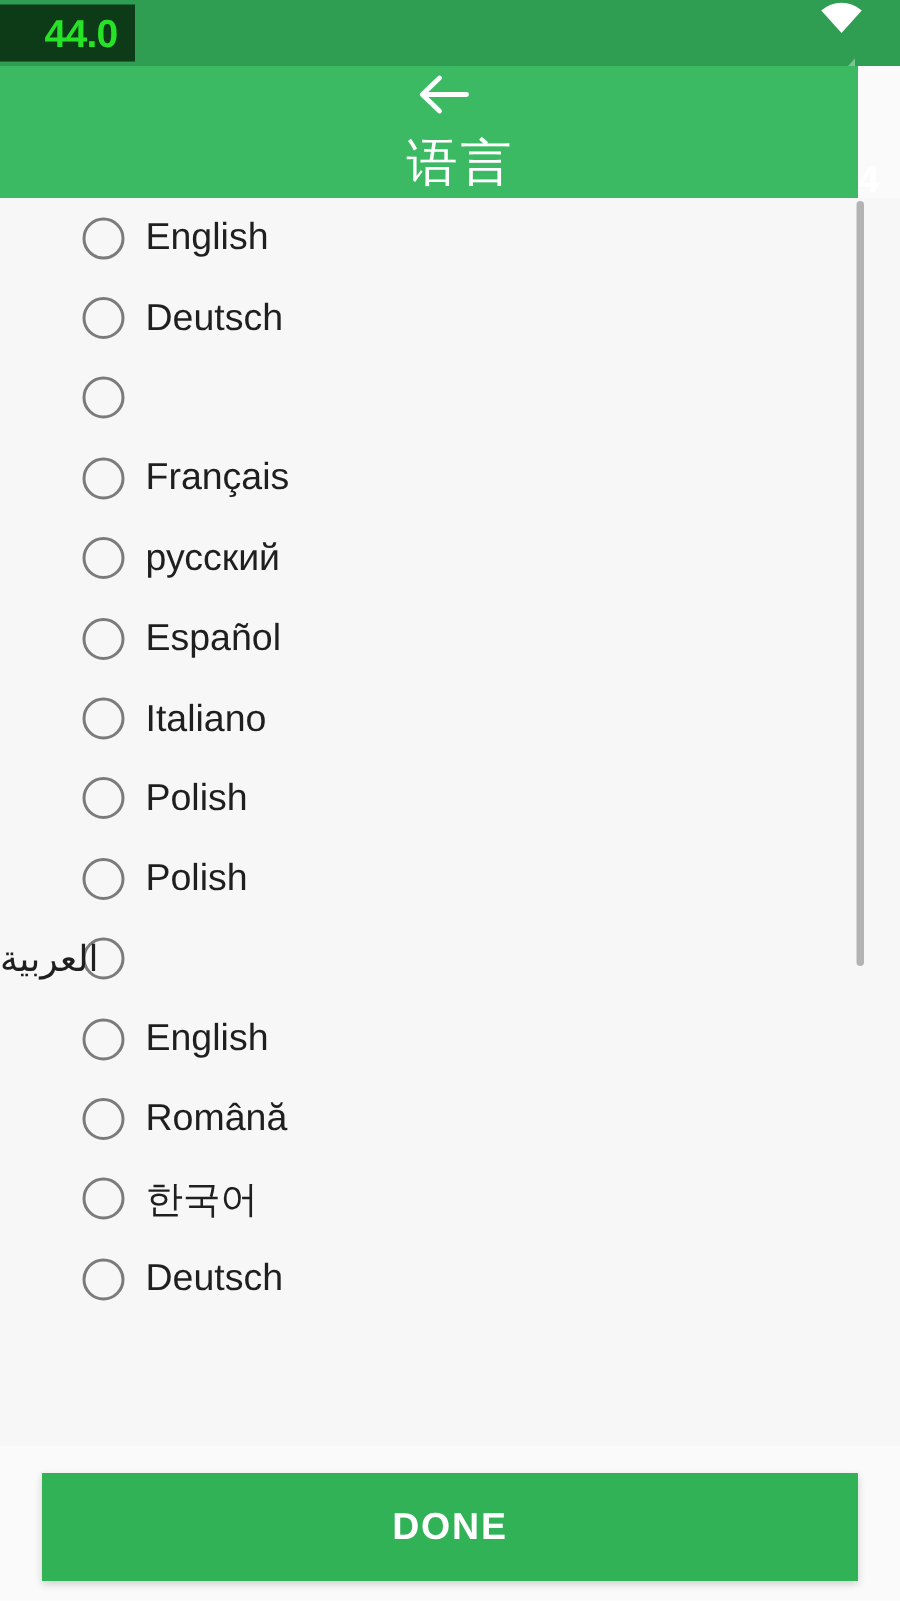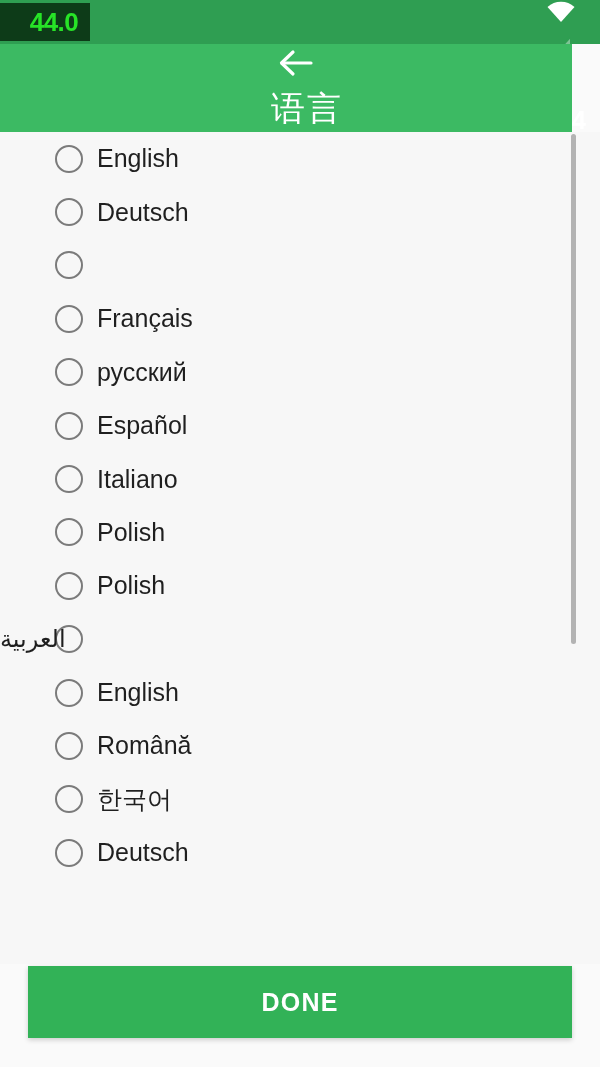--- a/index.html
+++ b/index.html
@@ -165,21 +165,21 @@
     position: absolute;
     left: 0;
     top: 964px;
     width: 600px;
     height: 103px;
     background: #fafafa;
   }
   .done-btn {
     position: absolute;
     left: 28px;
-    top: 2px;
+    top: 18px;
     width: 544px;
     height: 72px;
     background: #32b257;
     border: none;
     color: #ffffff;
     font-size: 25px;
     font-weight: bold;
     letter-spacing: 1.2px;
     font-family: "Liberation Sans", sans-serif;
     box-shadow: 0 2px 5px rgba(0,0,0,0.18);

